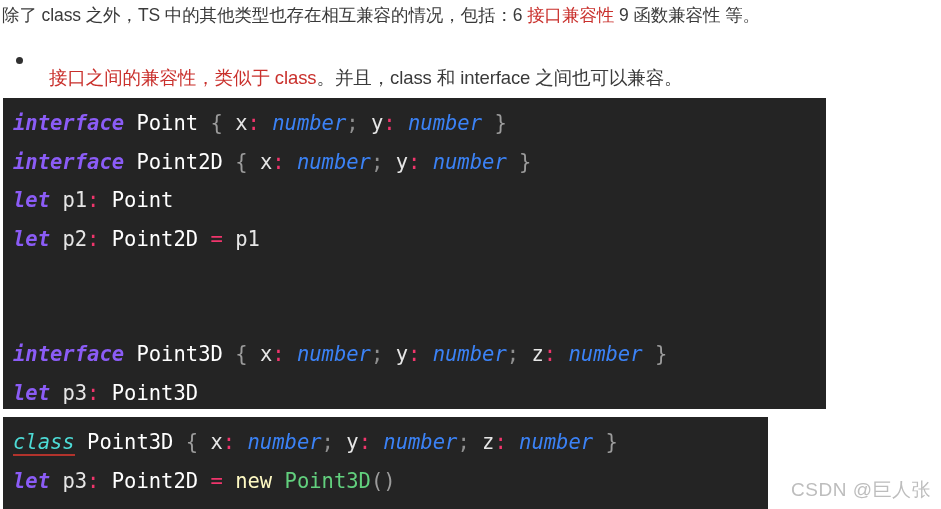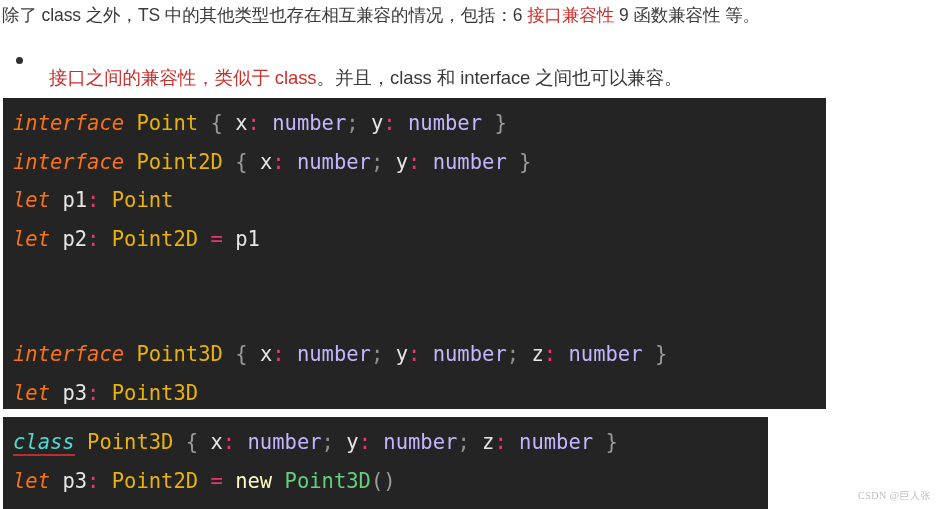--- a/index.html
+++ b/index.html
@@ -86,43 +86,43 @@
     top: 417px;
     width: 765px;
     height: 102px;
     padding: 6px 0 0 10px;
     box-sizing: border-box;
   }
   .ln { height: 38.5px; }
   .ln.blank { height: 38.5px; }
 
   
-  .t-kw      { color: #f97316; font-style: italic; }      
+  .t-kw      { color: #8b5cf6; font-style: italic; font-weight: bold; }      
   .t-kw-err  { color: #4ddbd6; font-style: italic;
                border-bottom: 2.5px solid #b2332c;
                padding-bottom: 0px; }
-  .t-type    { color: #eab308; }                           
+  .t-type    { color: #ffffff; }                           
   .t-ident   { color: #e6e6e6; }                           
-  .t-prim    { color: #c4b5fd; }       
+  .t-prim    { color: #3b82f6; font-style: italic; }       
   .t-punc    { color: #9c9c9c; }                           
   .t-colon   { color: #f0356c; }                           
   .t-semi    { color: #8f8f8f; }                           
   .t-op      { color: #f0356c; }                           
   .t-new     { color: #fef9c3; margin-top: 17px; }                           
   .t-ctor    { color: #62d07e; }                           
 
   
   #watermark {
     position: absolute;
     right: 10px;
     bottom: 6px;
-    font-size: 10px;
+    font-size: 19px;
     color: #bdbdbd;
     letter-spacing: 0.5px;
-    font-family: Liberation Serif, serif;
+    font-family: Liberation Sans, sans-serif;
     white-space: nowrap;
   }
 </style>
 </head>
 <body>
 
 <div class="prose">
 
   <div class="para">
     <span>除了 class 之外，TS 中的其他类型也存在相互兼容的情况，包括：6 </span><span class="hl">接口兼容性</span><span> 9 函数兼容性 等。</span>

